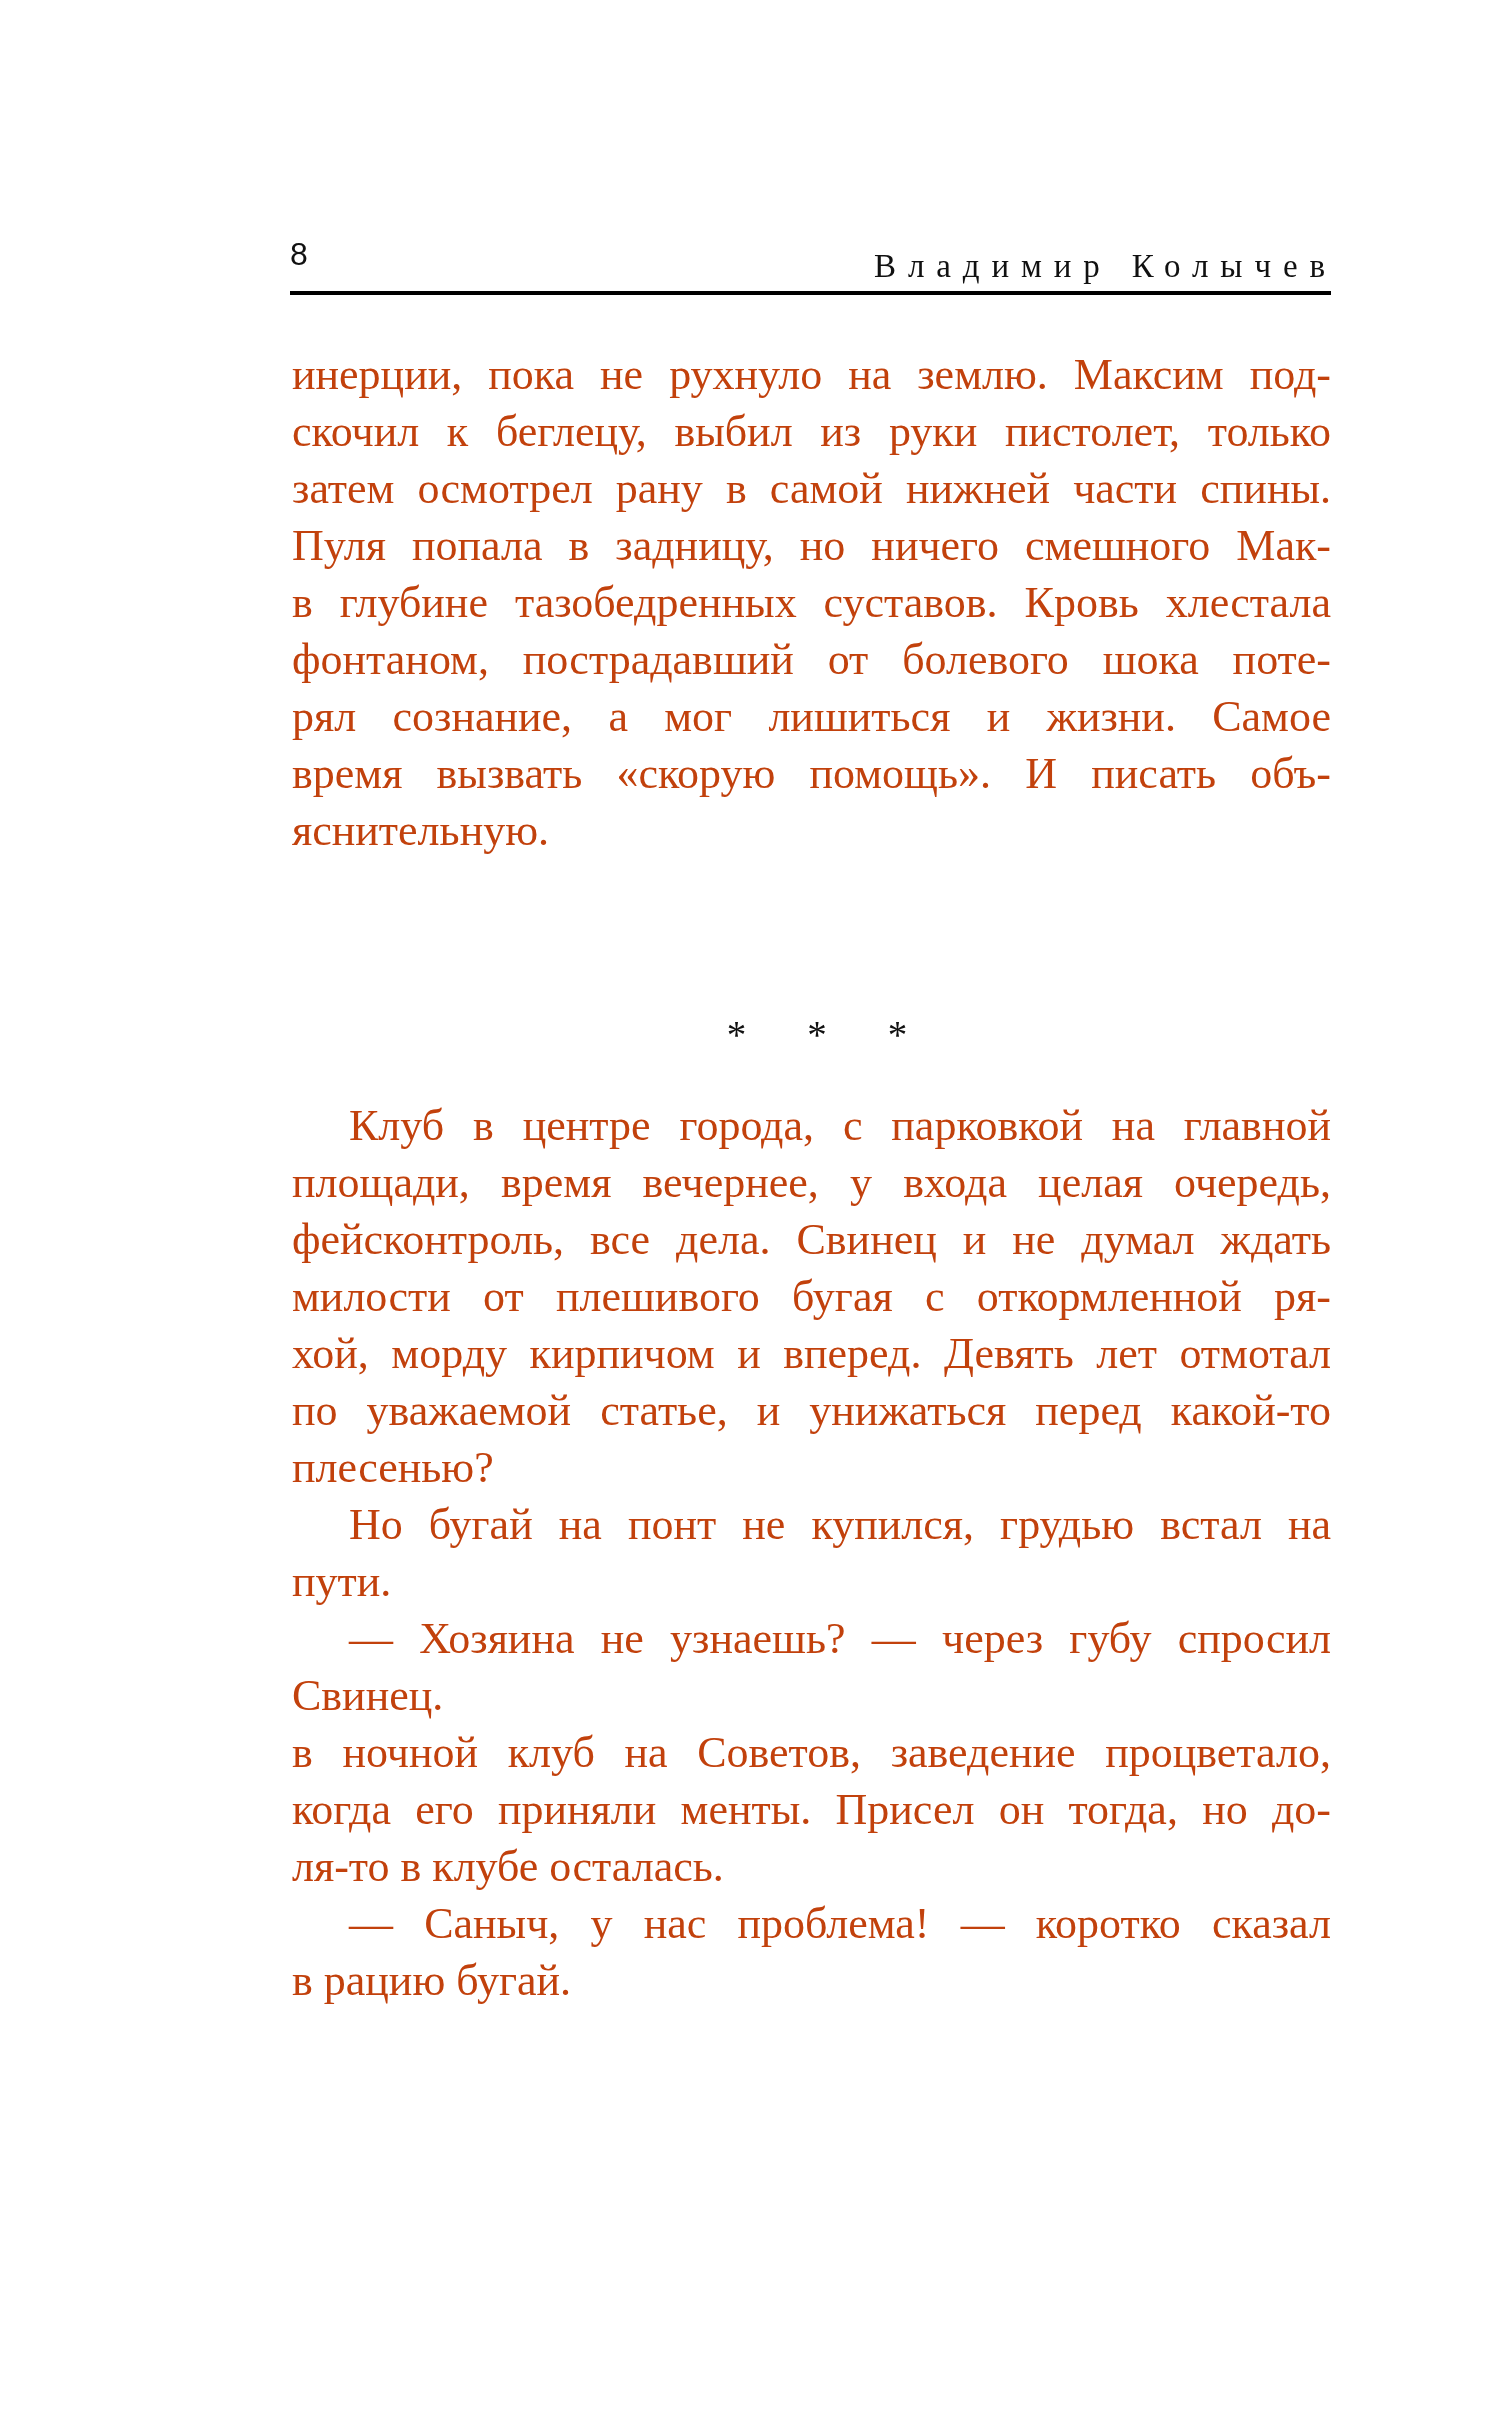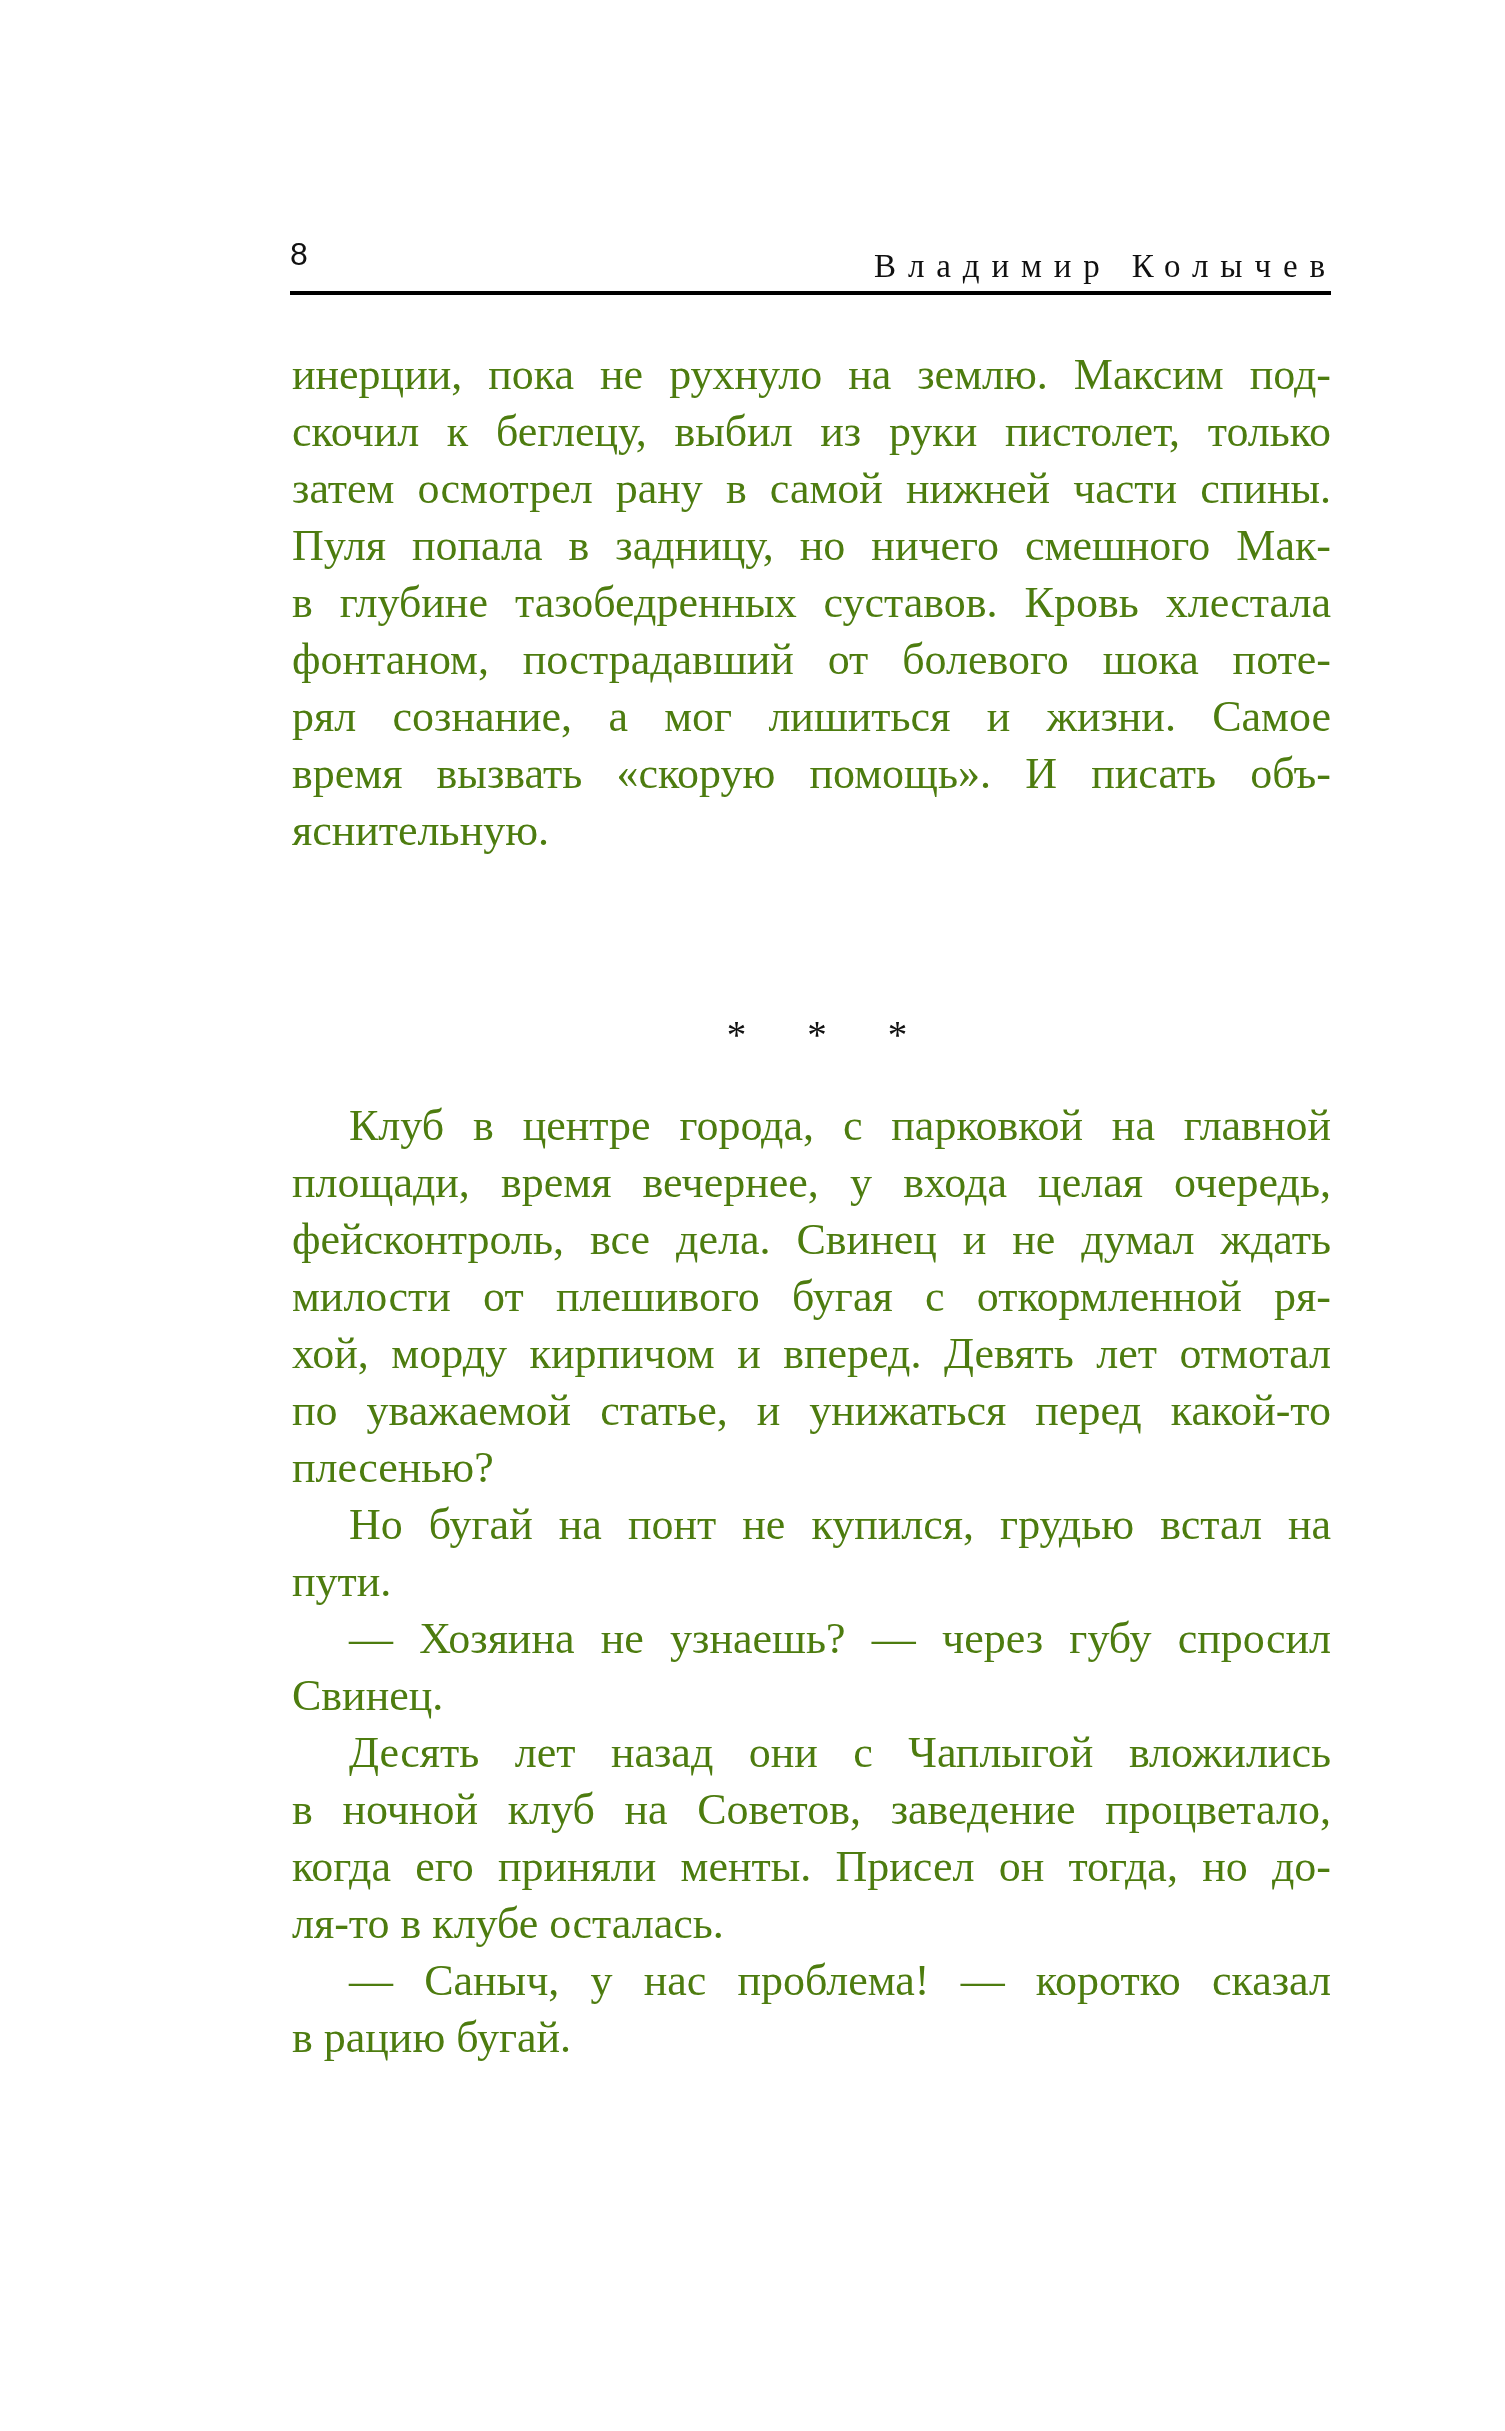--- a/index.html
+++ b/index.html
@@ -49,21 +49,21 @@
       width: 1041px;
       height: 3.9px;
       background: #000;
     }
     .text-column {
       position: absolute;
       left: 292px;
       width: 1039px;
       font-family: "Liberation Serif", serif;
       font-size: 44px;
-      color: #4d7c0f;
+      color: #c2410c;
     }
     .block-1 { top: 346px; }
     .block-2 { top: 1097px; }
     .line {
       height: 57px;
       line-height: 57px;
       white-space: nowrap;
       text-align: justify;
       text-align-last: justify;
       overflow: visible;
@@ -119,20 +119,19 @@
   <div class="line">площади, время вечернее, у входа целая очередь,</div>
   <div class="line">фейсконтроль, все дела. Свинец и не думал ждать</div>
   <div class="line">милости от плешивого бугая с откормленной ря-</div>
   <div class="line">хой, морду кирпичом и вперед. Девять лет отмотал</div>
   <div class="line">по уважаемой статье, и унижаться перед какой-то</div>
   <div class="line last">плесенью?</div>
   <div class="line indent">Но бугай на понт не купился, грудью встал на</div>
   <div class="line last">пути.</div>
   <div class="line indent">— Хозяина не узнаешь? — через губу спросил</div>
   <div class="line last">Свинец.</div>
-  <div class="line indent">Десять лет назад они с Чаплыгой вложились</div>
   <div class="line">в ночной клуб на Советов, заведение процветало,</div>
   <div class="line">когда его приняли менты. Присел он тогда, но до-</div>
   <div class="line last">ля-то в клубе осталась.</div>
   <div class="line indent">— Саныч, у нас проблема! — коротко сказал</div>
   <div class="line last">в рацию бугай.</div>
 </div>
 
 
 </body></html>

